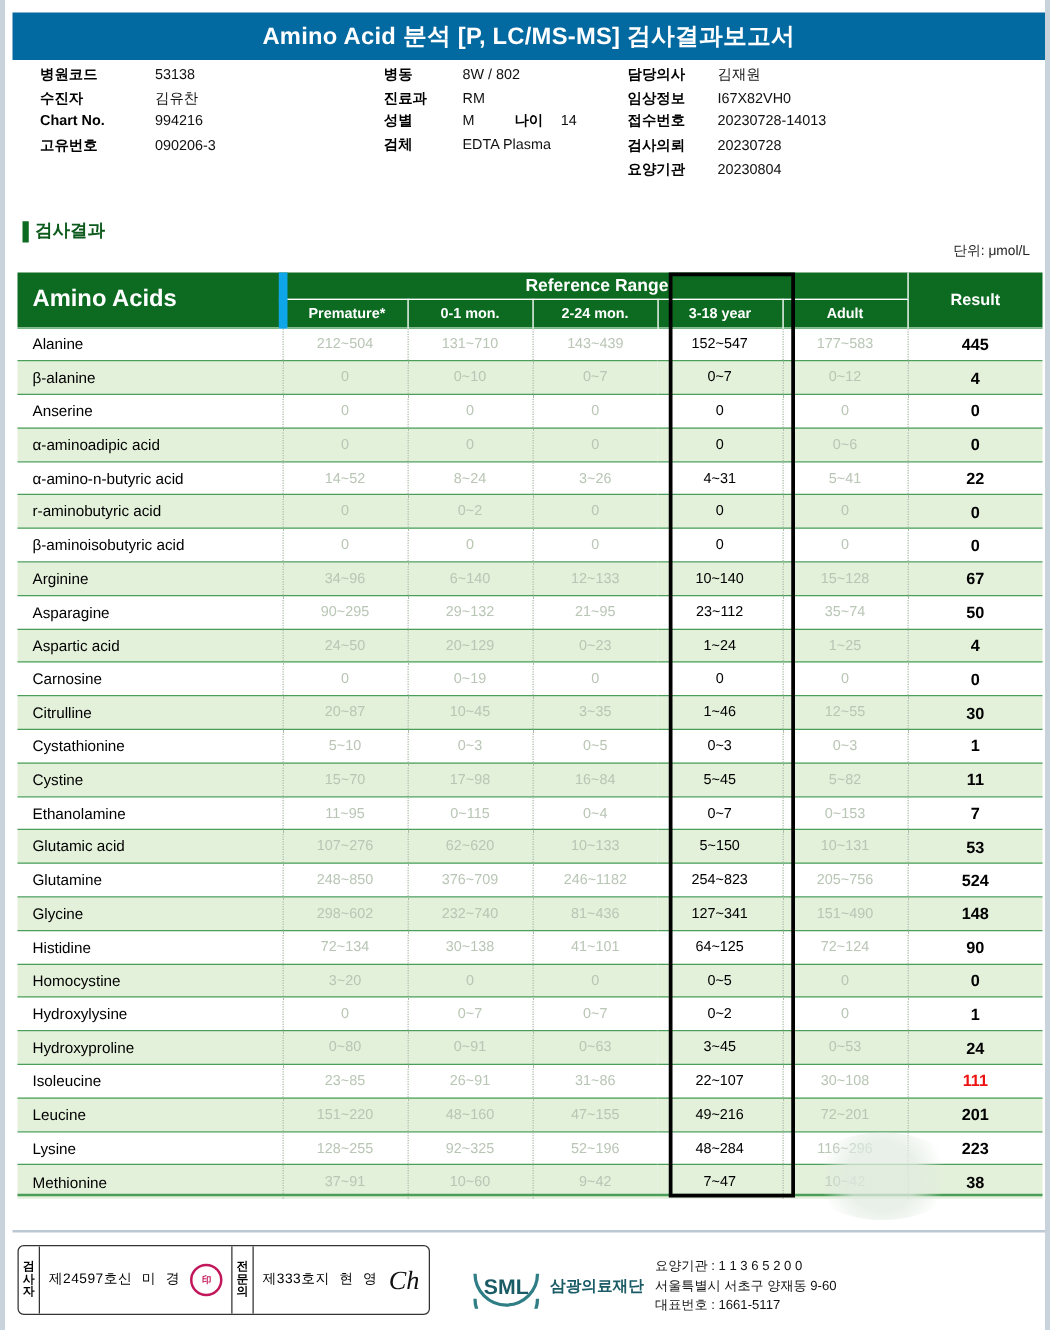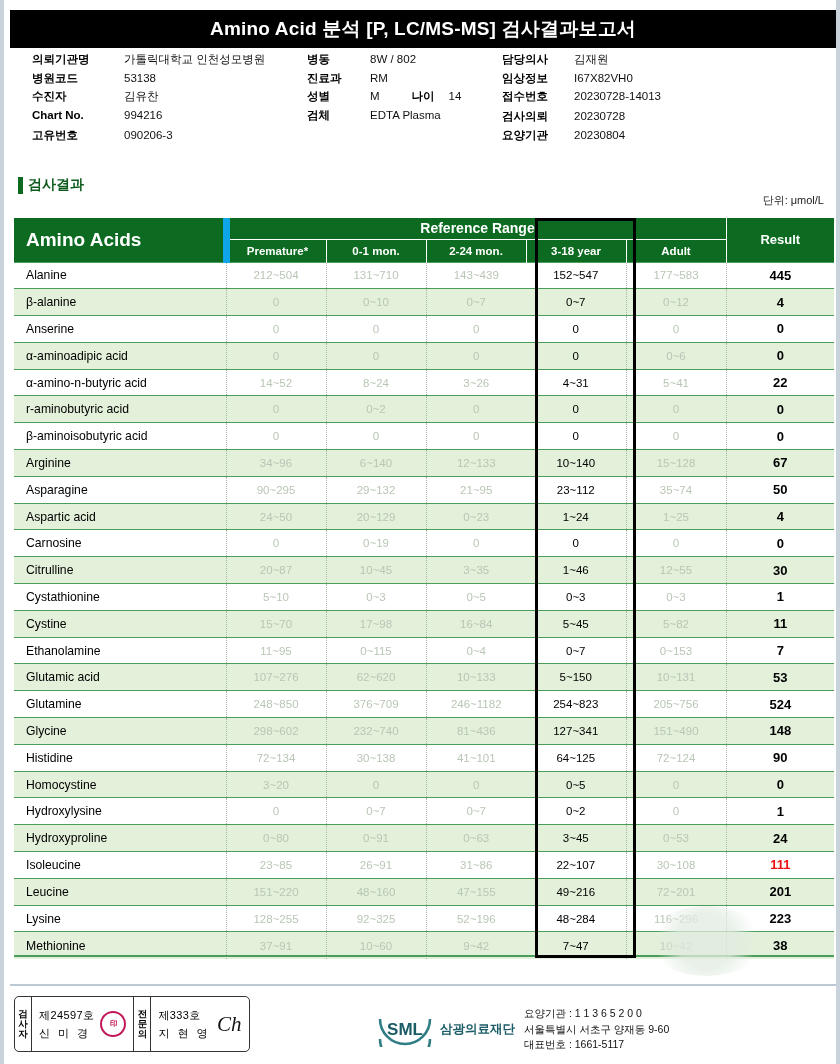--- a/index.html
+++ b/index.html
@@ -16,21 +16,21 @@
     background: #ffffff;
     border-left: 4px solid #c9d3dc;
     border-right: 4px solid #c9d3dc;
   }
 
   
   .titlebar {
     position: absolute;
     left: 6px; top: 10px;
     width: 826px; height: 38px;
-    background: #000000;
+    background: #0369a1;
     display: flex; align-items: center; justify-content: center;
   }
   .titlebar .t {
     color: #ffffff;
     font-size: 19px;
     font-weight: bold;
     letter-spacing: 0.2px;
     white-space: nowrap;
   }
 
@@ -232,21 +232,21 @@
     font-size: 9.5px; font-weight: bold; color: #000;
     border-right: 1px solid #333;
     line-height: 1.08;
   }
   .sb-cell {
     display: flex; align-items: center;
     padding: 0 7px;
     border-right: 1px solid #333;
   }
   .sb-cell.last { border-right: 0; }
-  .sb-names { display: flex; flex-direction: column; justify-content: center; }
+  .sb-names { display: flex; flex-direction: row; justify-content: center; }
   .sb-no { font-size: 11px; color: #000; margin-bottom: 3px; letter-spacing: 0.4px; }
   .sb-nm { font-size: 11px; color: #000; letter-spacing: 2.5px; }
   .stamp {
     width: 26px; height: 26px;
     margin-left: 6px;
     border: 2px solid #c2185b;
     border-radius: 50%;
     color: #c2185b;
     font-size: 7.5px;
     font-weight: bold;
@@ -279,24 +279,20 @@
 
 <div id="page">
 
   <div class="titlebar">
     <span class="t">Amino Acid 분석 [P, LC/MS-MS] 검사결과보고서</span>
   </div>
 
   <div class="info">
 
     <div class="infocol c1">
-      <div class="irow">
-        <span class="ilbl">의뢰기관명</span>
-        <span class="ival">가톨릭대학교 인천성모병원</span>
-      </div>
       <div class="irow">
         <span class="ilbl">병원코드</span>
         <span class="ival">53138</span>
       </div>
       <div class="irow">
         <span class="ilbl">수진자</span>
         <span class="ival">김유찬</span>
       </div>
       <div class="irow gap">
         <span class="ilbl">Chart No.</span>

